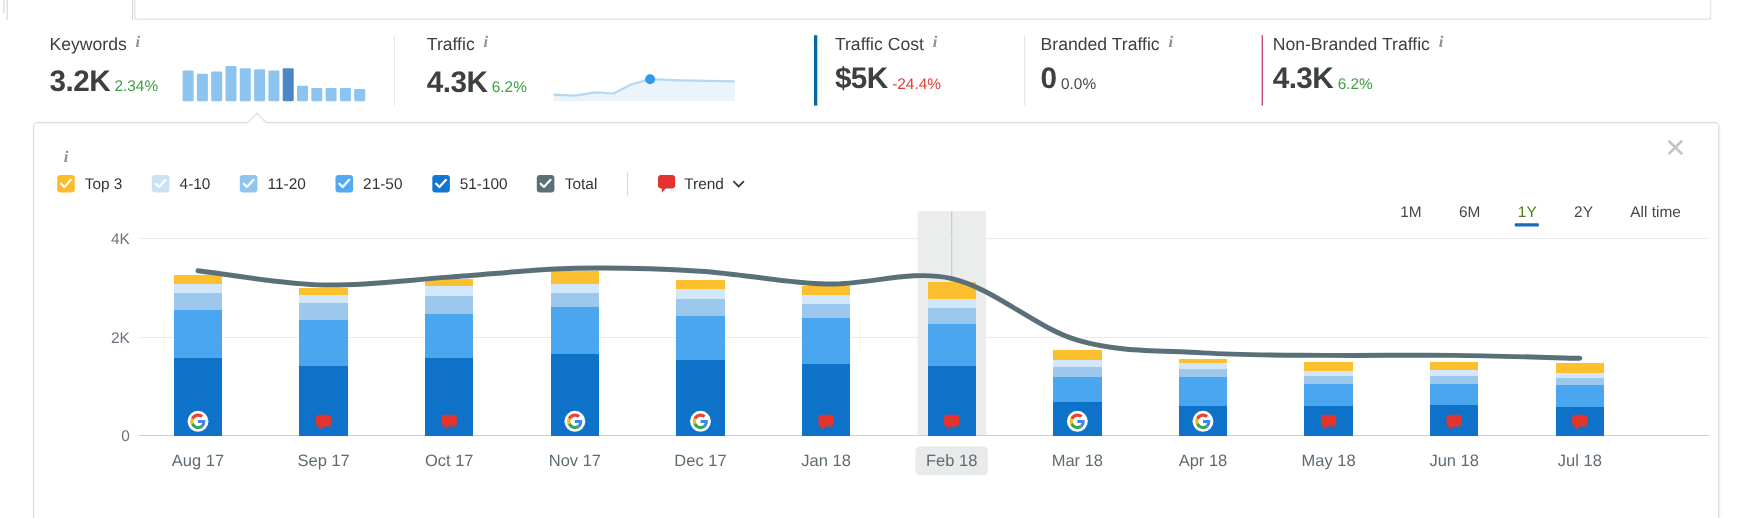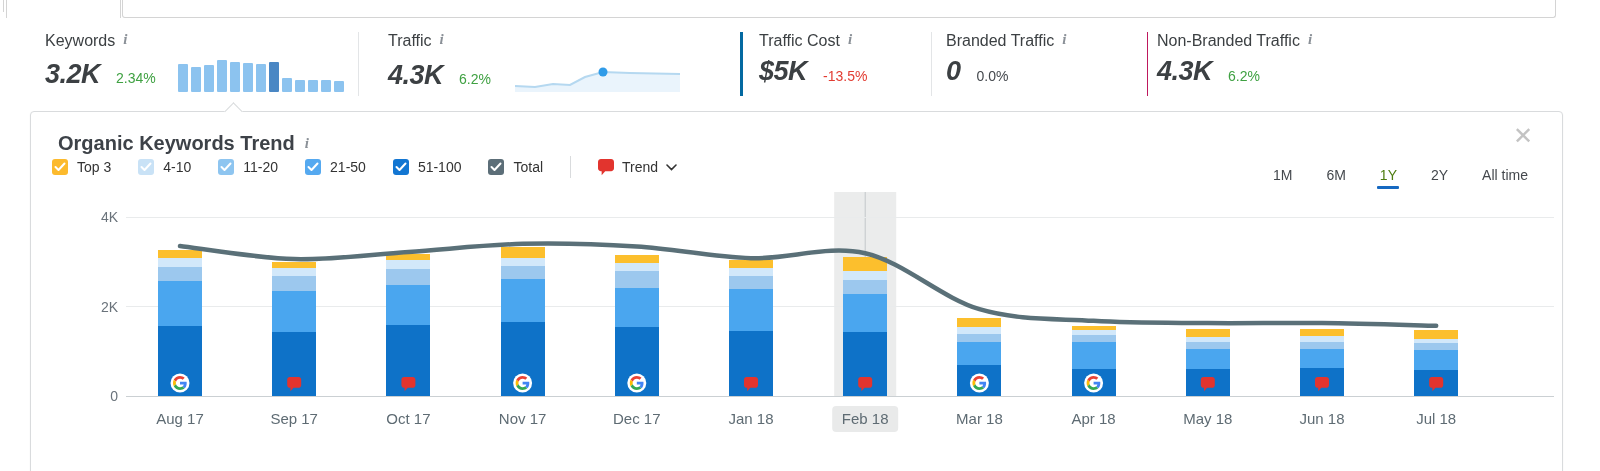--- a/index.html
+++ b/index.html
@@ -11,22 +11,22 @@
     border-left:1px solid #d4d4d4;border-right:1px solid #d4d4d4;}
   .tabstrip .inactive-tab{position:absolute;left:122px;top:-4px;width:1432px;height:21px;background:#fff;
     border:1px solid #d4d4d4;border-radius:0 0 0 0;border-top:none;border-radius:3px;}
   
   .metrics{display:flex;padding:14px 0 0 45px;height:64px;}
   .metric{padding-right:10px;}
   .metric .label-row{font-size:16px;color:#3c4043;display:flex;align-items:flex-start;gap:8px;height:20px;}
   .info{font-family:"Liberation Serif","DejaVu Serif",serif;font-style:italic;font-weight:bold;
     color:#8a9097;font-size:15px;line-height:1;}
   .metric .value-row{display:flex;align-items:center;margin-top:4px;}
-  .metric .value{font-size:27px;font-weight:bold;color:#3c4043;letter-spacing:-0.5px;font-style:italic;}
-  .metric .delta{font-size:14px;margin-left:16px;margin-top:8px;}
+  .metric .value{font-size:27px;font-weight:bold;color:#3c4043;letter-spacing:-0.5px;}
+  .metric .delta{font-size:14px;margin-left:4px;margin-top:8px;}
   .delta.up{color:#3fa142;} .delta.down{color:#e23c32;} .delta.neutral{color:#44484d;}
   .m-keywords{width:303px;} .m-traffic{width:342px;border-left:1px solid #e3e5e7;padding-left:29px;}
   .m-cost{width:162px;border-left:3px solid #0369a1;padding-left:16px;}
   .m-branded{width:191px;border-left:1px solid #e3e5e7;padding-left:14px;}
   .m-nonbranded{border-left:1px solid #be185d;padding-left:9px;}
   .minibars{display:flex;align-items:flex-end;gap:3px;height:34px;margin-left:22px;margin-top:2px;}
   .minibars .mb{width:10px;background:#8cc3ef;border-radius:1px;}
   .minibars .mb.sel{background:#4a87c4;}
   .sparkline{margin-left:24px;margin-top:4px;}
   
@@ -38,21 +38,21 @@
   .card-title-row{display:flex;align-items:center;gap:10px;margin-left:6px;height:26px;}
   .card-title{font-size:20px;font-weight:bold;color:#3d4248;}
   .card .close-btn{position:absolute;top:10px;right:27px;font-size:24px;color:#c3c3c3;
     background:none;border:none;cursor:pointer;line-height:1;padding:2px;}
   .legend-row{display:flex;align-items:center;height:22px;gap:27px;}
   .legend-item{display:flex;align-items:center;gap:9px;font-size:14px;color:#333;cursor:pointer;}
   .cb{width:16px;height:16px;border-radius:3px;display:inline-flex;align-items:center;justify-content:center;}
   .legend-sep{width:1px;height:22px;background:#d9dbdd;}
   .notes-btn{display:flex;align-items:center;gap:8px;background:none;border:none;font-size:14px;
     color:#333;cursor:pointer;font-family:inherit;padding:0;}
-  .ranges{position:absolute;top:54px;right:28px;display:flex;gap:22px;font-size:14px;}
+  .ranges{position:absolute;top:71px;right:28px;display:flex;gap:22px;font-size:14px;}
   .range{color:#44484d;cursor:pointer;position:relative;padding-bottom:6px;background:none;border:none;
     font-family:inherit;font-size:14px;}
   .range.active{color:#4d7c0f;}
   .range.active::after{content:"";position:absolute;left:50%;transform:translateX(-50%);bottom:0;
     width:22px;height:3px;background:#1669c1;border-radius:1px;}
   .chart-wrap{margin-top:8px;}
   svg text{font-family:"Liberation Sans","DejaVu Sans",sans-serif;}
 </style>
 </head>
 <body>
@@ -104,21 +104,21 @@
         </svg>
     </div>
   </div>
   <div class="metric m-cost">
     <div class="label-row">
       <span>Traffic Cost</span>
       <span class="info">i</span>
     </div>
     <div class="value-row">
       <span class="value">$5K</span>
-      <span class="delta down">-13.5%</span>
+      <span class="delta down">-24.4%</span>
     </div>
   </div>
   <div class="metric m-branded">
     <div class="label-row">
       <span>Branded Traffic</span>
       <span class="info">i</span>
     </div>
     <div class="value-row">
       <span class="value">0</span>
       <span class="delta neutral">0.0%</span>
@@ -132,21 +132,20 @@
     <div class="value-row">
       <span class="value">4.3K</span>
       <span class="delta up">6.2%</span>
     </div>
   </div>
 </div>
 
 <div class="card">
   <div class="notch"></div>
   <div class="card-title-row">
-    <span class="card-title">Organic Keywords Trend</span>
     <span class="info">i</span>
   </div>
   <button class="close-btn">✕</button>
 
   <div class="legend-row">
     <div id="legend-items" style="display:flex;gap:27px;">
         <label class="legend-item">
           <span class="cb" style="background: rgb(252, 186, 45);">
             <svg width="12" height="10">
               <polyline points="1.5,5 4.5,8 10.5,1.5" fill="none" stroke="#fff" stroke-width="2" stroke-linecap="round" stroke-linejoin="round"></polyline>

